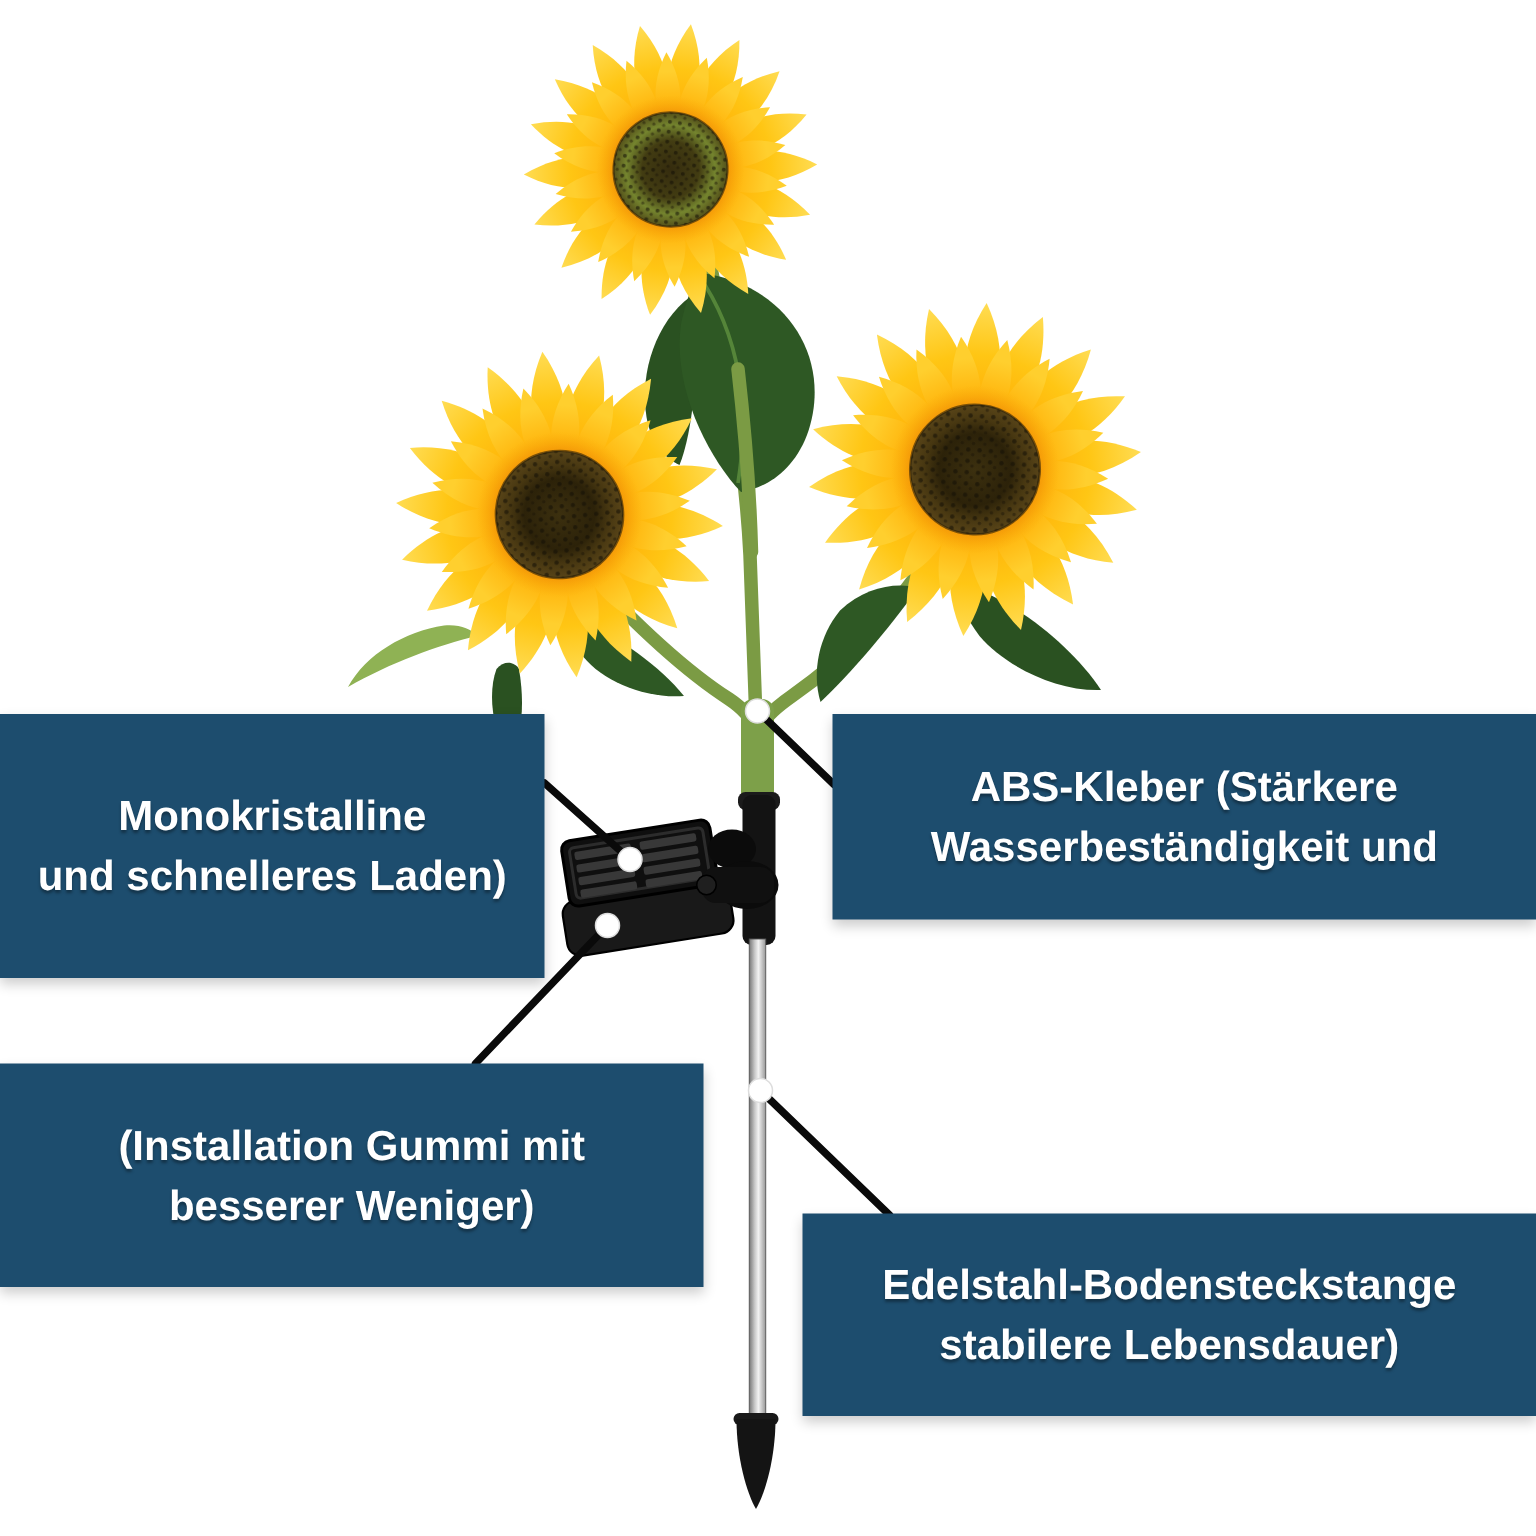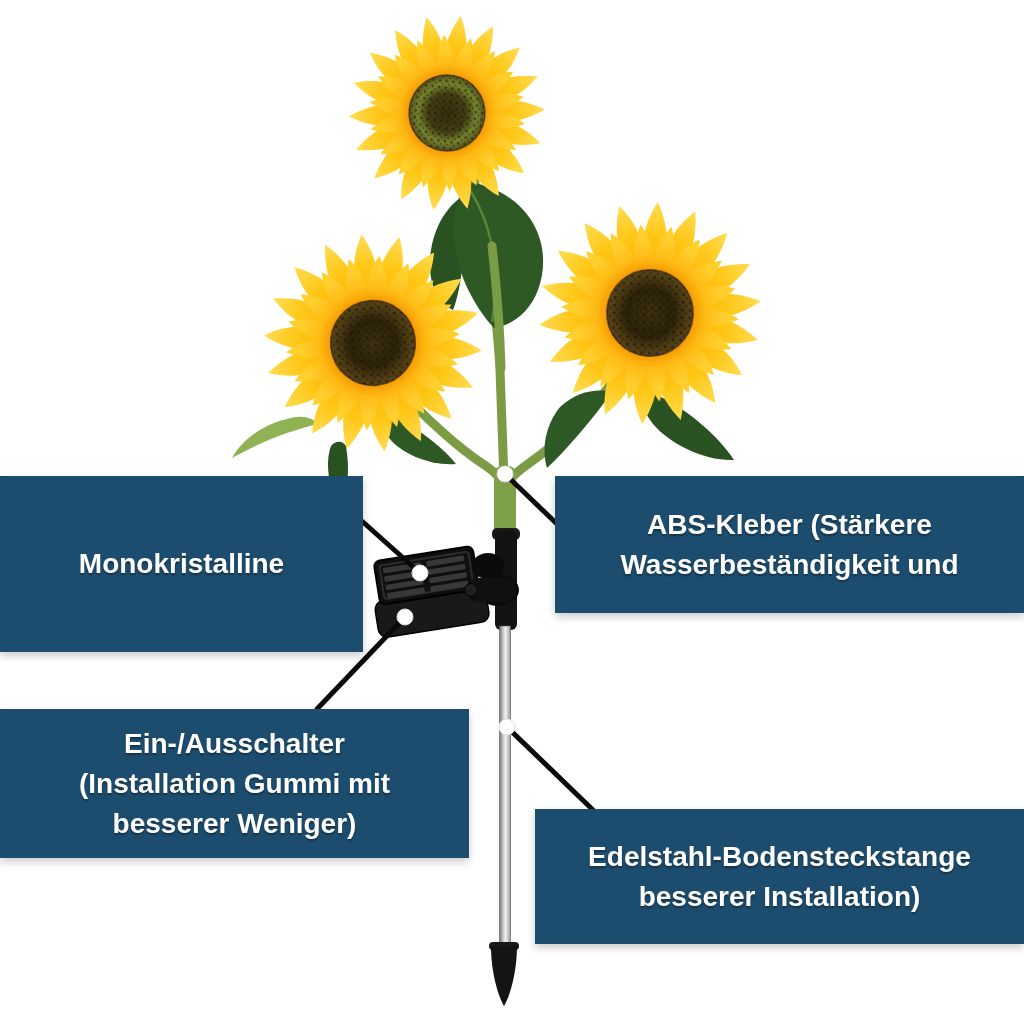--- a/index.html
+++ b/index.html
@@ -189,31 +189,31 @@
     <g fill="#ffffff" stroke="#dddddd" stroke-width="1">
       <circle cx="420" cy="573" r="8"></circle>
       <circle cx="405" cy="617" r="8"></circle>
       <circle cx="505" cy="474" r="8"></circle>
       <circle cx="507" cy="727" r="8"></circle>
     </g>
   </svg>
 
   <div class="callout" id="box-solar">
     <div>Monokristalline</div>
+    <div>und schnelleres Laden)</div>
   </div>
 
   <div class="callout" id="box-abs">
     <div>ABS-Kleber (Stärkere</div>
     <div>Wasserbeständigkeit und</div>
   </div>
 
   <div class="callout" id="box-switch">
-    <div>Ein-/Ausschalter</div>
     <div>(Installation Gummi mit</div>
     <div>besserer Weniger)</div>
   </div>
 
   <div class="callout" id="box-stake">
     <div>Edelstahl-Bodensteckstange</div>
-    <div>besserer Installation)</div>
+    <div>stabilere Lebensdauer)</div>
   </div>
 
 </div>
 
 </body></html>

